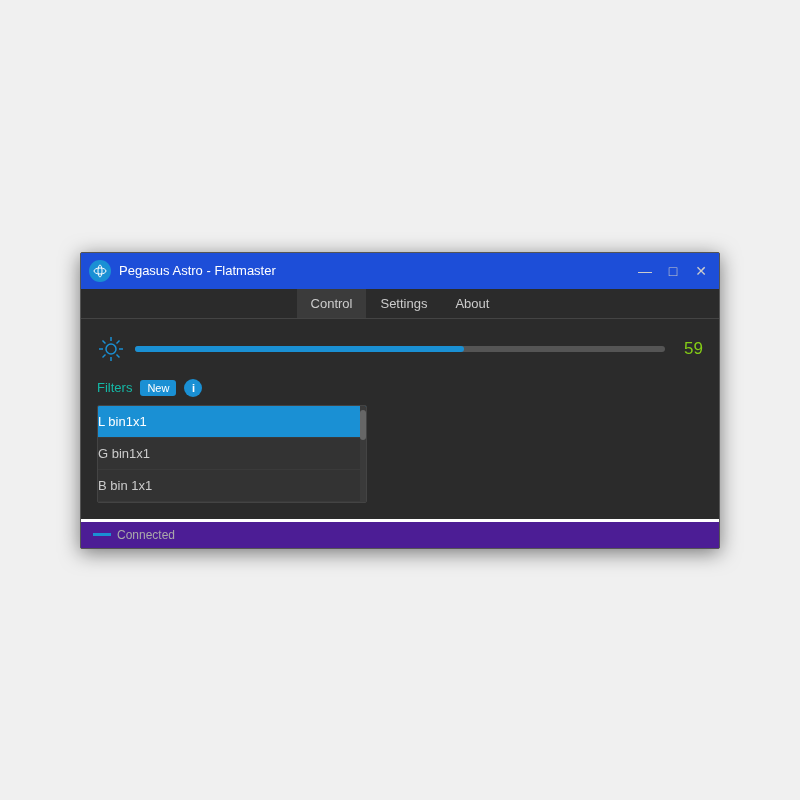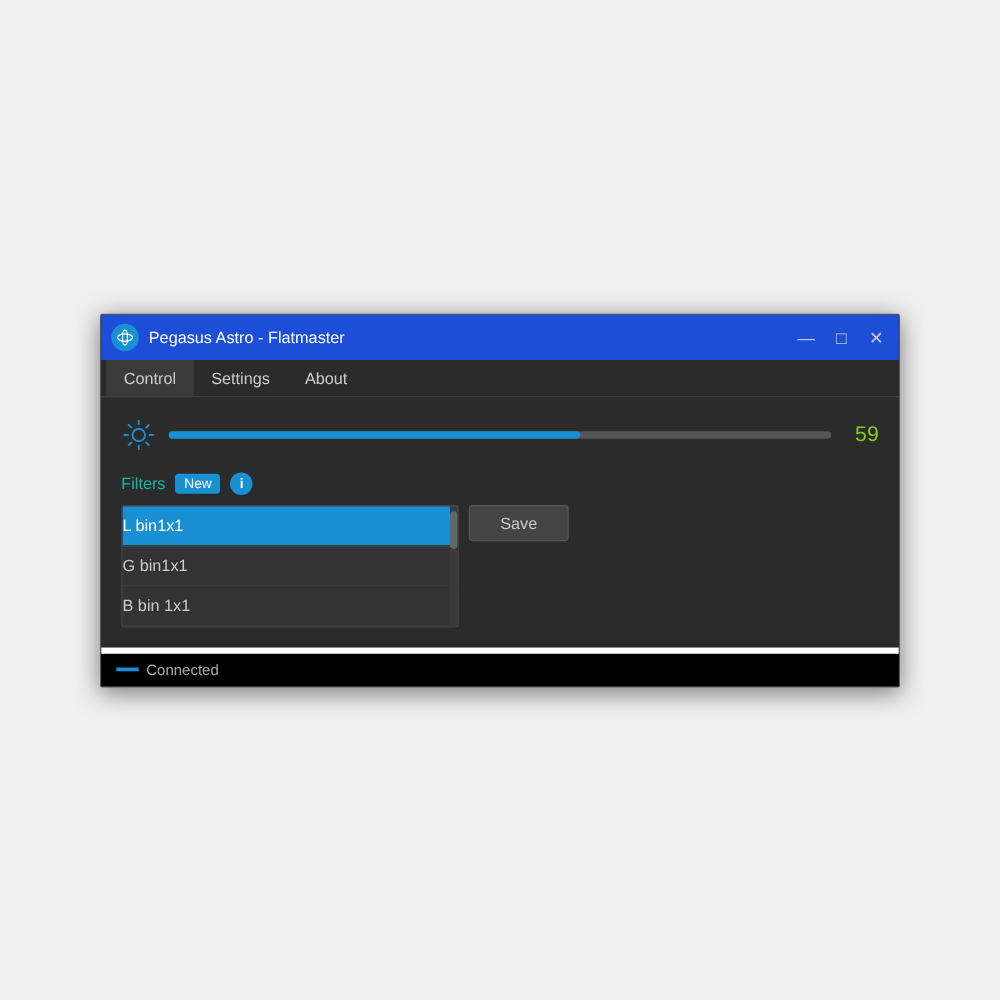--- a/index.html
+++ b/index.html
@@ -69,20 +69,21 @@
       align-items: center;
       justify-content: center;
       border-radius: 2px;
     }
 
     .menu-bar {
       background: #2b2b2b;
       display: flex;
       padding: 0 4px;
       border-bottom: 1px solid #444;
+      justify-content: center;
     }
 
     .menu-item {
       color: #cccccc;
       font-size: 13px;
       padding: 7px 14px;
       cursor: pointer;
     }
 
     .menu-item:hover, .menu-item.active {
@@ -223,26 +224,26 @@
       color: #cccccc;
       border: 1px solid #555;
       border-radius: 3px;
       padding: 6px 24px;
       font-size: 13px;
       cursor: pointer;
       min-width: 80px;
     }
 
     .status-bar {
-      background: #000000;
+      background: #4c1d95;
       padding: 6px 12px;
       display: flex;
       align-items: center;
       gap: 8px;
-      border-top: 5px solid #ffffff;
+      border-top: 3px solid #ffffff;
     }
 
     .status-indicator {
       display: flex;
       align-items: center;
       gap: 6px;
     }
 
     .status-line {
       width: 18px;
@@ -326,23 +327,20 @@
           <span>G bin1x1</span>
         </div>
         <div class="filter-item">
           <span>B bin 1x1</span>
         </div>
         <div class="scrollbar">
           <div class="scrollbar-thumb"></div>
         </div>
       </div>
 
-      <div class="actions-panel">
-        <button class="save-button">Save</button>
-      </div>
 
     </div>
 
   </div>
 
   <div class="status-bar">
     <div class="status-indicator">
       <div class="status-line"></div>
       <span class="status-text">Connected</span>
     </div>

